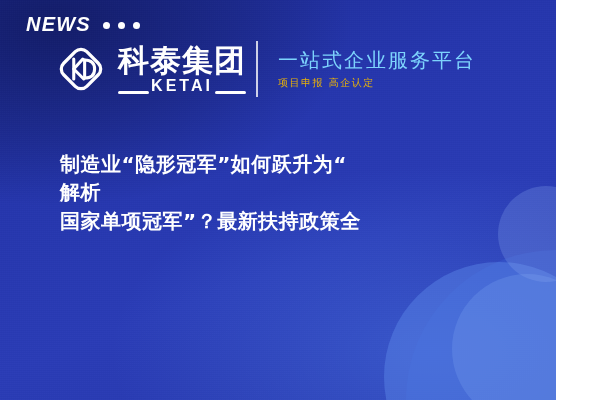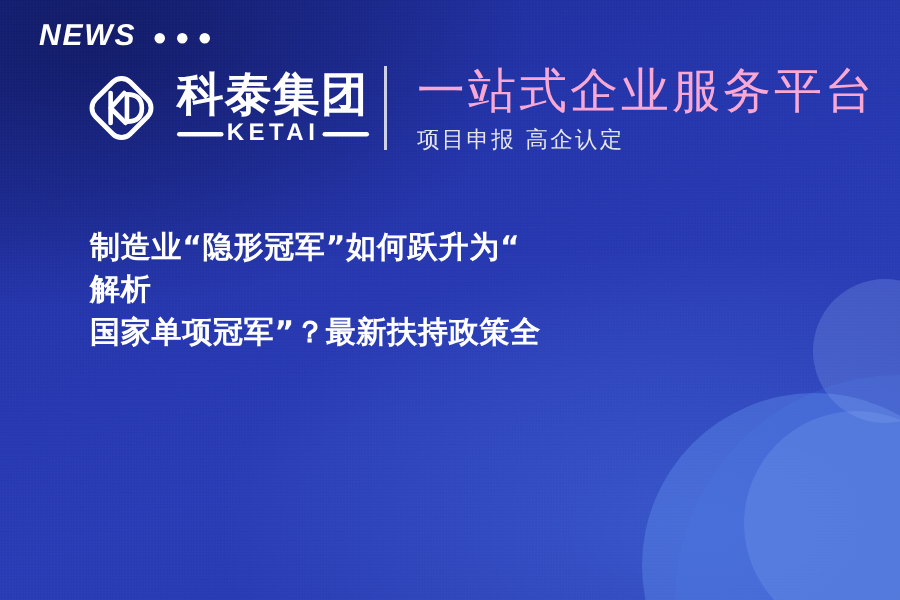--- a/index.html
+++ b/index.html
@@ -3,21 +3,21 @@
 <meta charset="utf-8">
 <style>
   html, body {
     margin: 0;
     padding: 0;
     background: #ffffff;
   }
 
   #poster {
     position: relative;
-    width: 600px;
+    width: 556px;
     height: 400px;
     overflow: hidden;
     background: #2536ad;
     font-family: "Liberation Sans", "DejaVu Sans", sans-serif;
     -webkit-font-smoothing: antialiased;
   }
 
   
   .bg-base {
     position: absolute;
@@ -122,21 +122,21 @@
   .brand-cn {
     color: #ffffff;
     font-size: 31px;
     font-weight: bold;
     letter-spacing: 1px;
     line-height: 1.05;
     font-family: "DejaVu Sans", "Liberation Sans", sans-serif;
   }
   .brand-en-row {
     display: flex;
-    align-items: center;
+    align-items: flex-end;
     gap: 2px;
     margin-top: 2px;
   }
   .brand-rule {
     flex: 1 1 auto;
     height: 3px;
     background: #ffffff;
     border-radius: 2px;
   }
   .brand-en {
@@ -153,29 +153,29 @@
     background: rgba(255,255,255,0.78);
     margin-right: 20px;
   }
 
   .tagline-block {
     display: flex;
     flex-direction: column;
     justify-content: center;
   }
   .tagline-main {
-    color: #f9a8d4;
-    font-size: 32px;
+    color: #7dd3fc;
+    font-size: 20px;
     letter-spacing: 2px;
     line-height: 1.25;
     font-family: "DejaVu Sans", "Liberation Sans", sans-serif;
   }
   .tagline-sub {
-    color: #e5e5e5;
-    font-size: 15px;
+    color: #eab308;
+    font-size: 10px;
     letter-spacing: 1.5px;
     line-height: 1.4;
     margin-top: 3px;
     font-family: "DejaVu Sans", "Liberation Sans", sans-serif;
   }
 
   
   .headline {
     position: absolute;
     left: 60px;

